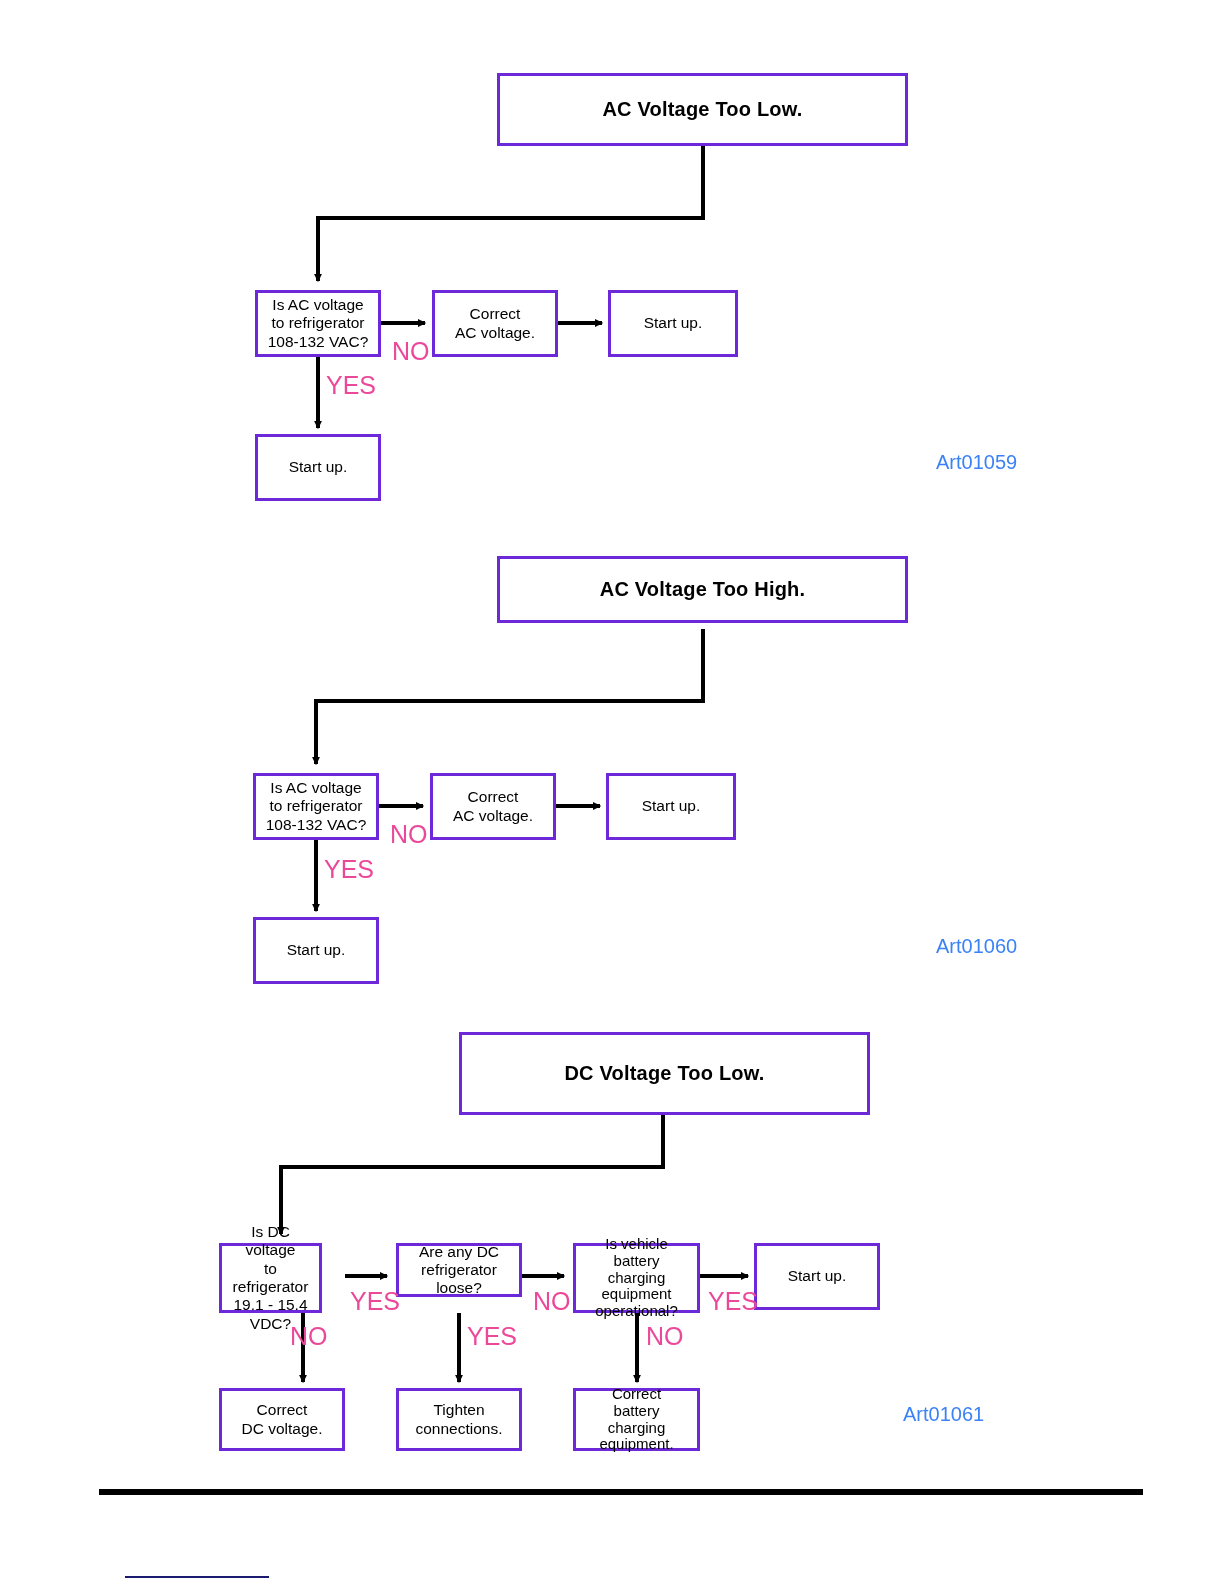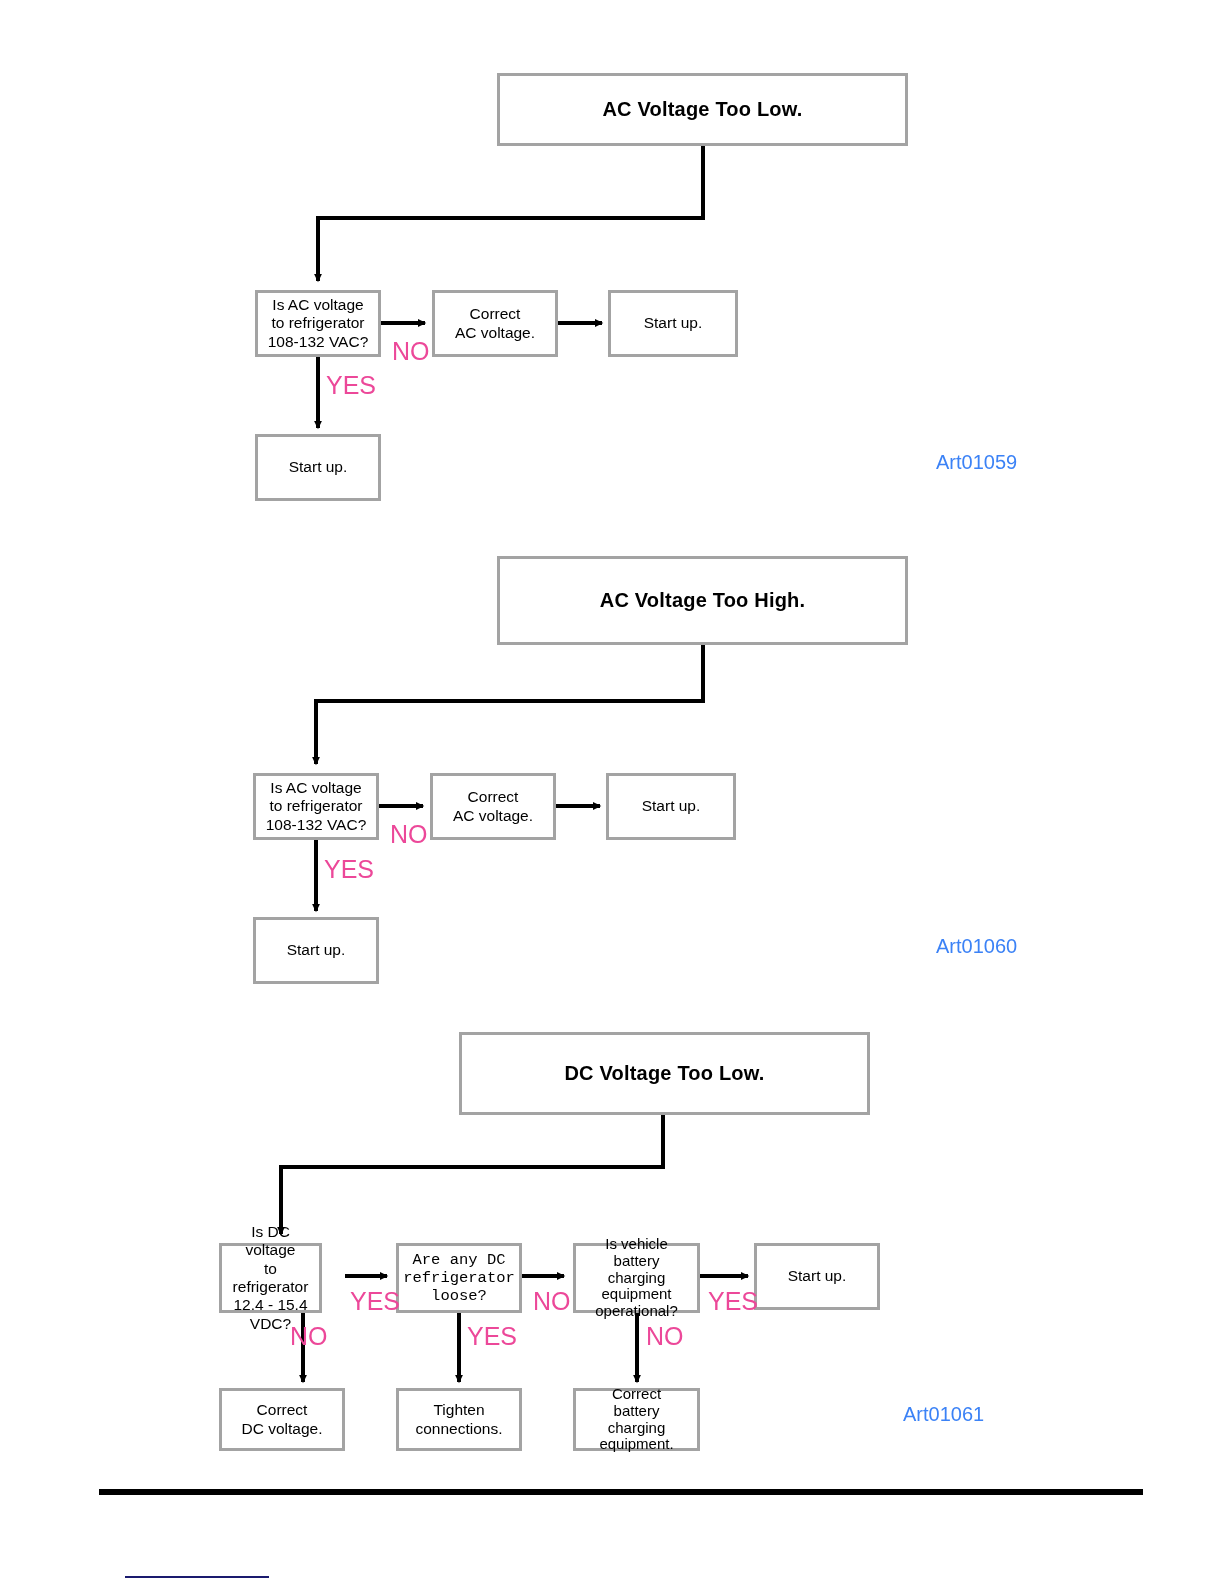--- a/index.html
+++ b/index.html
@@ -24,21 +24,21 @@
   svg.wires {
     position: absolute;
     left: 0; top: 0;
     width: 1224px;
     height: 1584px;
     pointer-events: none;
   }
   .box {
     position: absolute;
     box-sizing: border-box;
-    border: 3px solid #a3a3a3;
+    border: 3px solid #6d28d9;
     background: #fff;
     display: flex;
     align-items: center;
     justify-content: center;
     text-align: center;
     line-height: 1.18;
   }
   .title-box {
     border-width: 3px;
     font-size: 20px;
@@ -143,21 +143,21 @@
 
   <div class="box node-box" style="left:255px; top:434px; width:126px; height:67px;">
     <span>Start up.</span>
   </div>
 
   <div class="edge-label" style="left:392px; top:339px;">NO</div>
   <div class="edge-label" style="left:326px; top:373px;">YES</div>
 
   <div class="art-label" style="left:936px; top:452px;">Art01059</div>
 
-  <div class="box title-box" style="left:497px; top:556px; width:411px; height:89px;">
+  <div class="box title-box" style="left:497px; top:556px; width:411px; height:67px;">
     <span>AC Voltage Too High.</span>
   </div>
 
   <div class="box node-box" style="left:253px; top:773px; width:126px; height:67px;">
     <span>
       <span>Is AC voltage</span><br>
       <span>to refrigerator</span><br>
       <span>108-132 VAC?</span>
     </span>
   </div>
@@ -183,25 +183,25 @@
   <div class="art-label" style="left:936px; top:936px;">Art01060</div>
 
   <div class="box title-box" style="left:459px; top:1032px; width:411px; height:83px;">
     <span>DC Voltage Too Low.</span>
   </div>
 
   <div class="box node-box" style="left:219px; top:1243px; width:103px; height:70px;">
     <span>
       <span>Is DC voltage</span><br>
       <span>to refrigerator</span><br>
-      <span>12.4 - 15.4 VDC?</span>
-    </span>
-  </div>
-
-  <div class="box node-box" style="left:396px; top:1243px; width:126px; height:70px;font-family:Liberation Mono, monospace;">
+      <span>19.1 - 15.4 VDC?</span>
+    </span>
+  </div>
+
+  <div class="box node-box" style="left:396px; top:1243px; width:126px; height:54px;">
     <span>
       <span>Are any DC</span><br>
       <span>refrigerator</span><br>
       <span>loose?</span>
     </span>
   </div>
 
   <div class="box node-box tight" style="left:573px; top:1243px; width:127px; height:70px;">
     <span>
       <span>Is vehicle battery</span><br>

